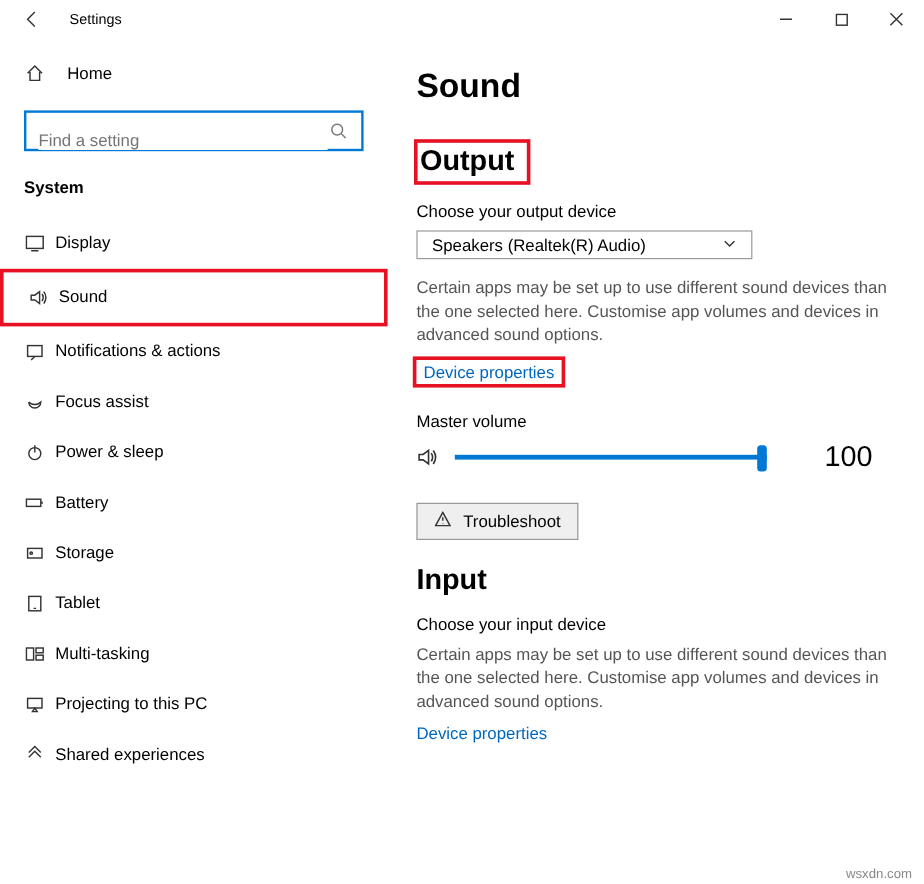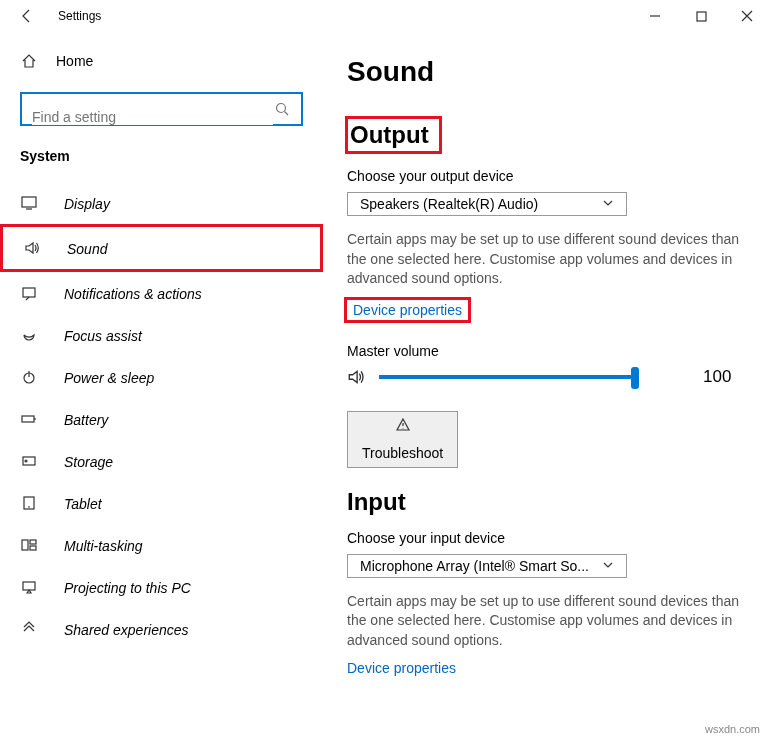--- a/index.html
+++ b/index.html
@@ -9,37 +9,37 @@
     .titlebar-title { font-size: 12px; color: #000; }
     .window-controls { display: flex; }
     .window-btn { width: 46px; height: 32px; display: flex; align-items: center; justify-content: center; }
     .container { display: flex; height: calc(100% - 32px); }
     .sidebar { width: 323px; padding: 12px 0 0 0; }
     .home-row { display: flex; align-items: center; gap: 18px; padding: 8px 20px; margin-bottom: 14px; }
     .home-label { font-size: 14px; }
     .search-box { margin: 0 20px 22px 20px; border: 2px solid #0078d4; height: 34px; display: flex; align-items: center; padding: 0 10px; justify-content: space-between; }
     .search-input { border: none; outline: none; font-size: 14px; flex: 1; color: #ef4444; margin-top: 16px; }
     .category-header { font-weight: 600; font-size: 14px; padding: 0 20px 18px 20px; }
-    .nav-item { display: flex; align-items: flex-end; gap: 26px; padding: 12px 20px; font-size: 14px; font-style: italic; }
+    .nav-item { display: flex; align-items: flex-start; gap: 8px; padding: 12px 20px; font-size: 14px; }
     .nav-item.selected { border: 3px solid #e81123; }
     .icon-slot { width: 18px; height: 18px; display: flex; align-items: center; justify-content: center; }
     .content { flex: 1; padding: 24px 14px 0 24px; overflow: hidden; }
     .page-title { font-size: 28px; font-weight: 600; margin-bottom: 28px; }
     .section-header { font-size: 24px; font-weight: 600; margin-bottom: 14px; }
     .section-header.boxed { border: 3px solid #e81123; display: inline-block; padding: 2px 10px 2px 2px; margin-left: -2px; }
     .field-label { font-size: 14px; margin-bottom: 8px; }
     .dropdown { width: 280px; height: 24px; border: 1px solid #999; display: flex; align-items: center; justify-content: space-between; padding: 0 12px; font-size: 14px; margin-bottom: 14px; }
     .helper-text { font-size: 14px; color: #555; line-height: 1.4; margin-bottom: 8px; max-width: 420px; }
     .link { font-size: 14px; color: #0067c0; display: inline-block; margin-bottom: 20px; }
     .link.boxed { border: 3px solid #e81123; padding: 2px 6px; margin-left: -3px; }
     .volume-row { display: flex; align-items: center; gap: 14px; margin-bottom: 24px; }
     .slider-track { flex: 1; height: 4px; background: #0078d4; position: relative; max-width: 260px; }
     .slider-thumb { position: absolute; right: 0; top: -8px; width: 8px; height: 22px; background: #0078d4; border-radius: 3px; }
-    .volume-value { font-size: 17px; margin-left: 50px; }
-    .troubleshoot-btn { border: 1px solid #999; background: #efefef; padding: 6px 14px; font-size: 14px; display: inline-flex; align-items: center; gap: 10px; margin-bottom: 18px; flex-direction: column; }
+    .volume-value { font-size: 24px; margin-left: 34px; }
+    .troubleshoot-btn { border: 1px solid #999; background: #efefef; padding: 6px 14px; font-size: 14px; display: inline-flex; align-items: center; gap: 10px; margin-bottom: 18px; }
     .watermark { position: absolute; bottom: 2px; right: 10px; font-size: 11px; color: #888; margin-left: 28px; }
     svg { stroke: #333; fill: none; stroke-width: 1.2; }
   </style>
 </head>
 <body>
 
 <div class="titlebar">
   <div class="titlebar-left">
     <span class="icon-slot">
       <svg width="16" height="16" viewBox="0 0 16 16">
@@ -218,24 +218,18 @@
 
     <button class="troubleshoot-btn">
       <span><svg width="14" height="14" viewBox="0 0 14 14">
             <path d="M7 1 L13 12 H1 Z M7 5 V8 M7 10 V10.5"></path>
           </svg></span>
       <span>Troubleshoot</span>
     </button>
 
     <h2 class="section-header" style="margin-top:2px">Input</h2>
     <div class="field-label">Choose your input device</div>
-    <div class="dropdown">
-      <span>Microphone Array (Intel® Smart So...</span>
-      <span><svg width="12" height="12" viewBox="0 0 12 12">
-            <path d="M2 4 L6 8 L10 4"></path>
-          </svg></span>
-    </div>
     <div class="helper-text">Certain apps may be set up to use different sound devices than the one selected here. Customise app volumes and devices in advanced sound options.</div>
     <a class="link">Device properties</a>
   </div>
 </div>
 
 <div class="watermark">wsxdn.com</div>
 
 </body></html>

